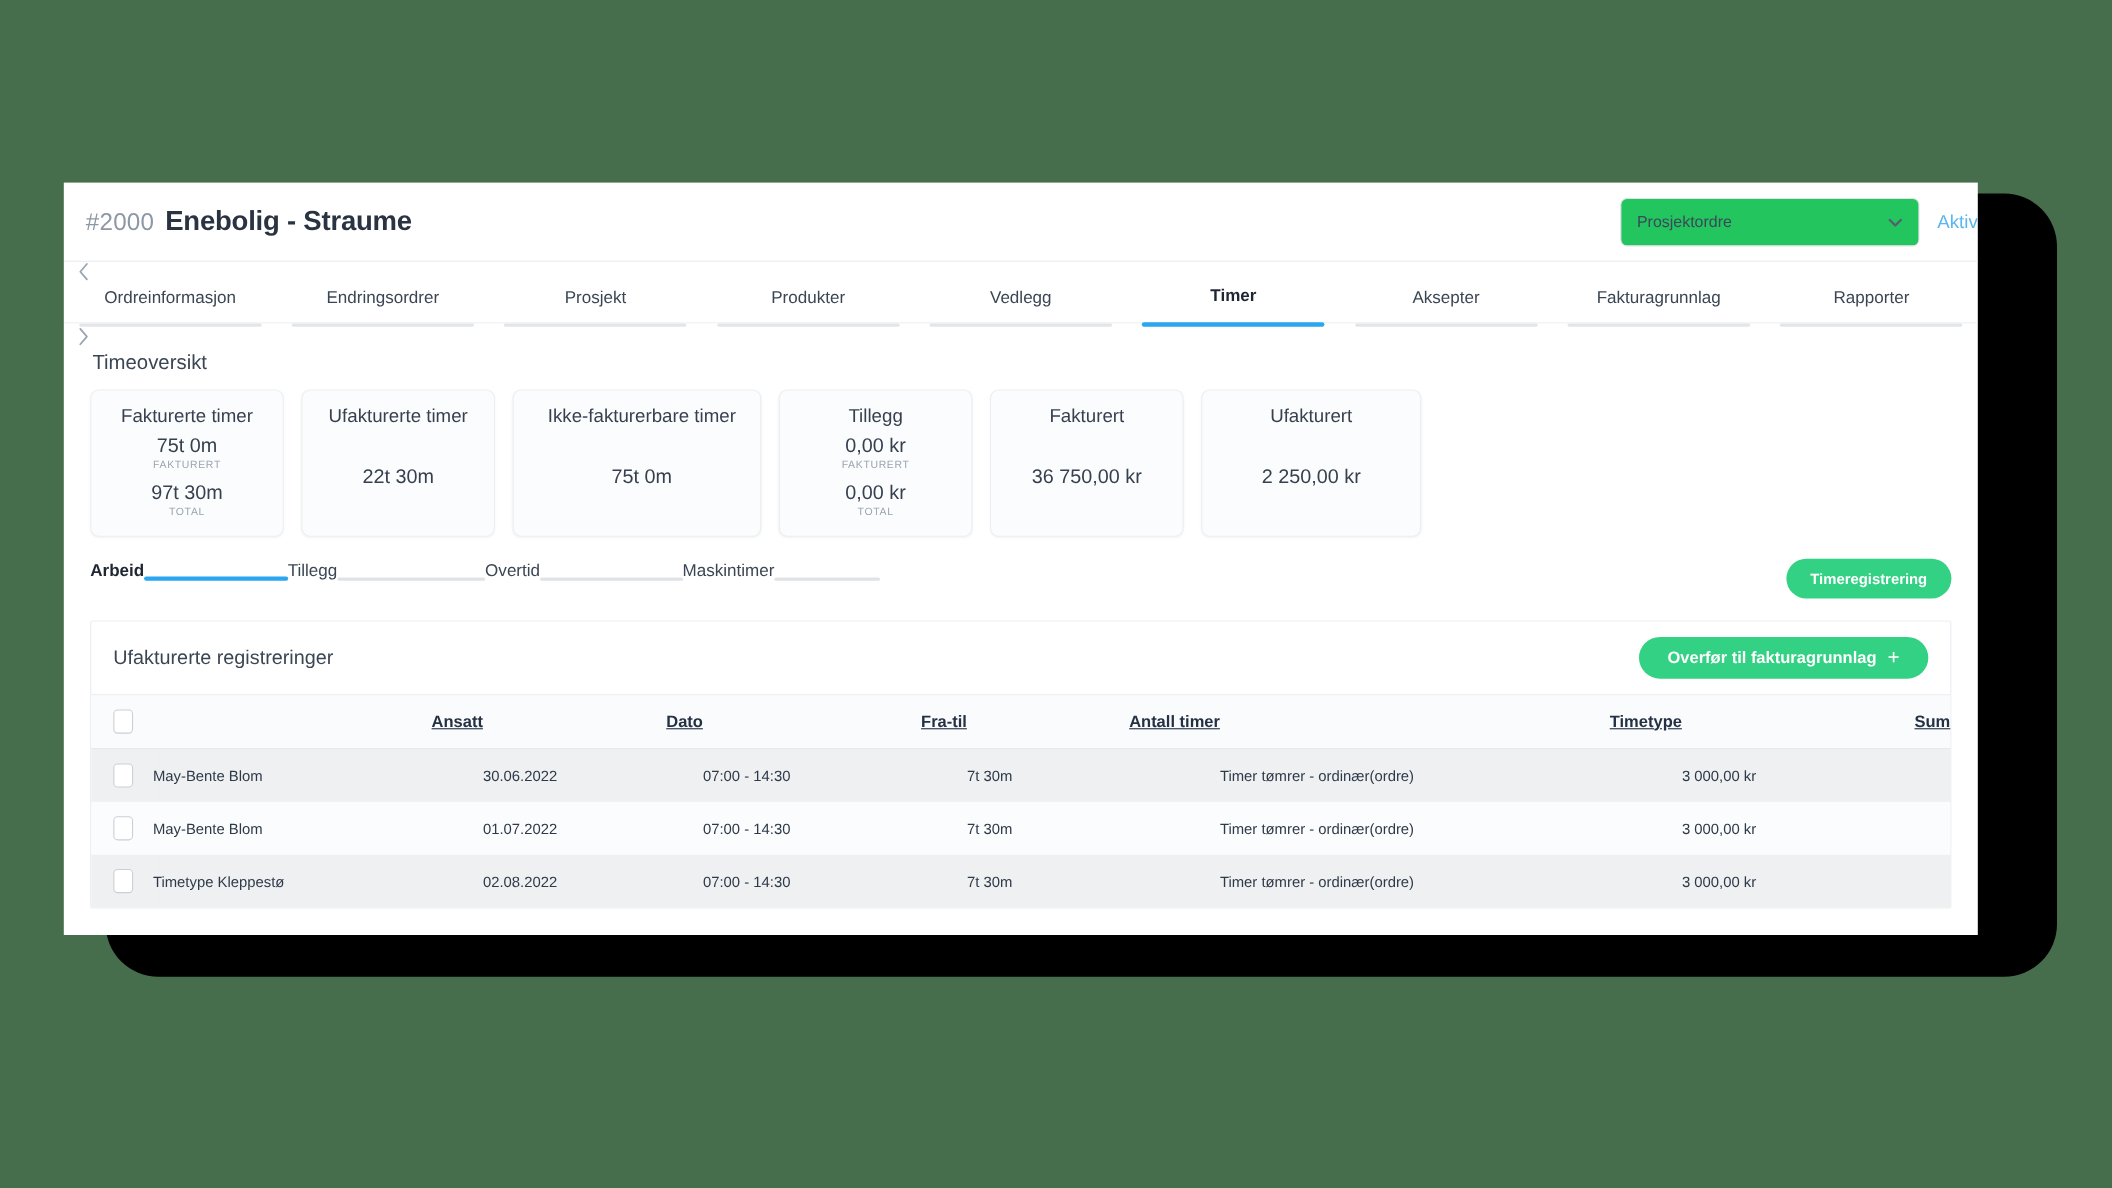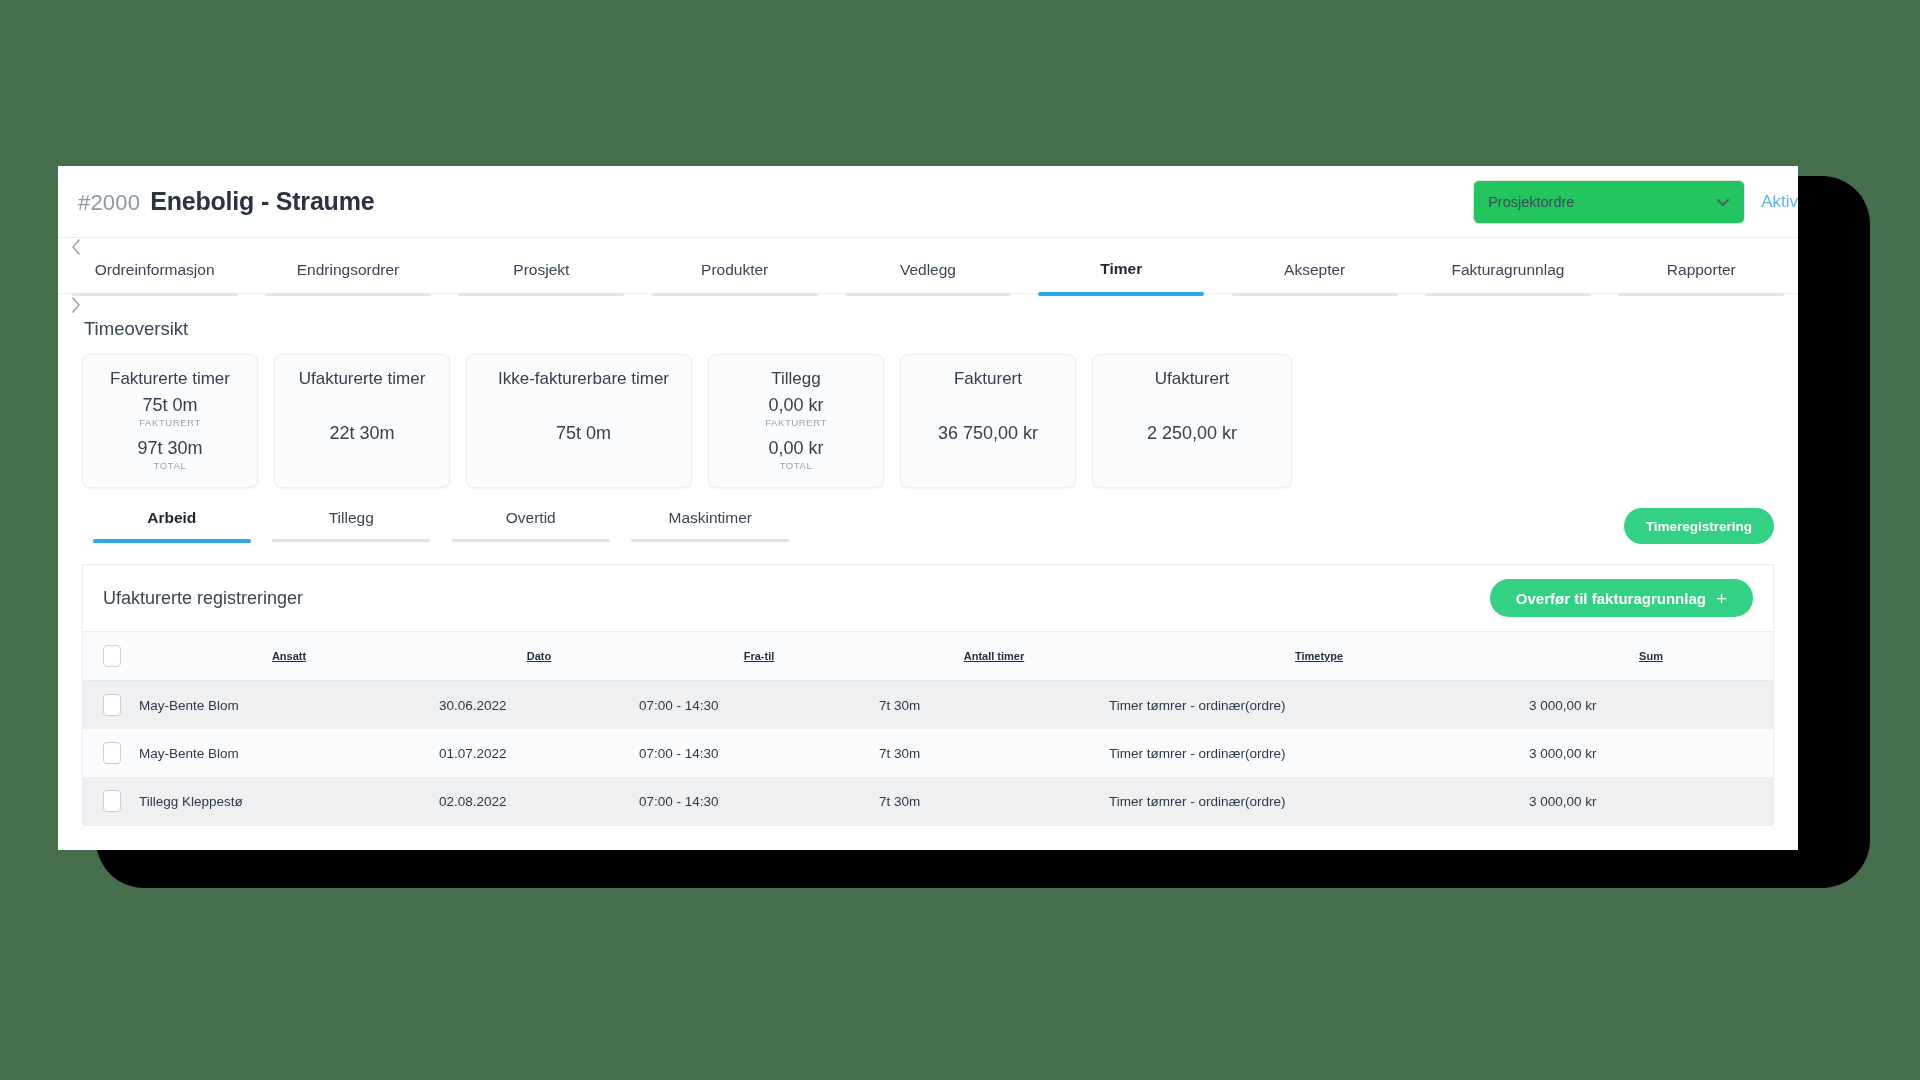--- a/index.html
+++ b/index.html
@@ -132,21 +132,21 @@
   }
   .single-val { font-size: 18px; color: #36404e; }
 
   
   .subrow {
     display: flex; align-items: center; justify-content: space-between;
     margin-top: 20px;
   }
   .subtabs { display: flex; width: 718px; }
   .subtab {
-    flex: 1; display:flex; flex-direction: column; align-items: center;
+    flex: 1; display:flex; flex-direction: row; align-items: center;
   }
   .subtab .sub-label { font-size: 15.5px; color: #3b4654; margin-bottom: 12px; }
   .subtab .sub-underline {
     height: 3px; width: 88%; background: #dfe3e6; border-radius: 2px;
   }
   .subtab.active .sub-label { font-weight: 700; color: #1f2733; }
   .subtab.active .sub-underline { background: #2ba6f0; height: 4px; }
 
   .btn-green {
     background: #33d184; color: #ffffff;
@@ -170,21 +170,21 @@
   }
   .panel-head {
     display: flex; align-items: center; justify-content: space-between;
     padding: 14px 20px;
   }
   .panel-title { font-size: 18px; color: #3b4654; }
 
   table { width: 100%; border-collapse: collapse; table-layout: fixed; }
   thead tr { background: #fafbfc; border-top: 1px solid #eceff2; border-bottom: 1px solid #e6eaee; }
   th {
-    text-align: center; font-size: 11px; color: #243044; font-weight: 700;
+    text-align: right; font-size: 15px; color: #243044; font-weight: 700;
     padding: 13px 0; text-decoration: underline;
   }
   td {
     font-size: 13.5px; color: #2f3a49; padding: 13px 0;
   }
   tbody tr.shade { background: #eef0f2; }
   tbody tr.plain { background: #fbfcfd; }
   .col-chk { width: 56px; padding-left: 20px !important; }
   .col-ansatt { width: 300px; }
   .col-dato { width: 200px; }
@@ -407,21 +407,21 @@
             <td class="col-dato">01.07.2022</td>
             <td class="col-fratil">07:00 - 14:30</td>
             <td class="col-antall">7t 30m</td>
             <td class="col-timetype">Timer tømrer - ordinær(ordre)</td>
             <td class="col-sum">3 000,00 kr</td>
           </tr>
           <tr class="shade">
             <td class="col-chk">
               <span class="chkbox"></span>
             </td>
-            <td class="col-ansatt">Tillegg Kleppestø</td>
+            <td class="col-ansatt">Timetype Kleppestø</td>
             <td class="col-dato">02.08.2022</td>
             <td class="col-fratil">07:00 - 14:30</td>
             <td class="col-antall">7t 30m</td>
             <td class="col-timetype">Timer tømrer - ordinær(ordre)</td>
             <td class="col-sum">3 000,00 kr</td>
           </tr>
         </tbody>
       </table>
     </div>
 

